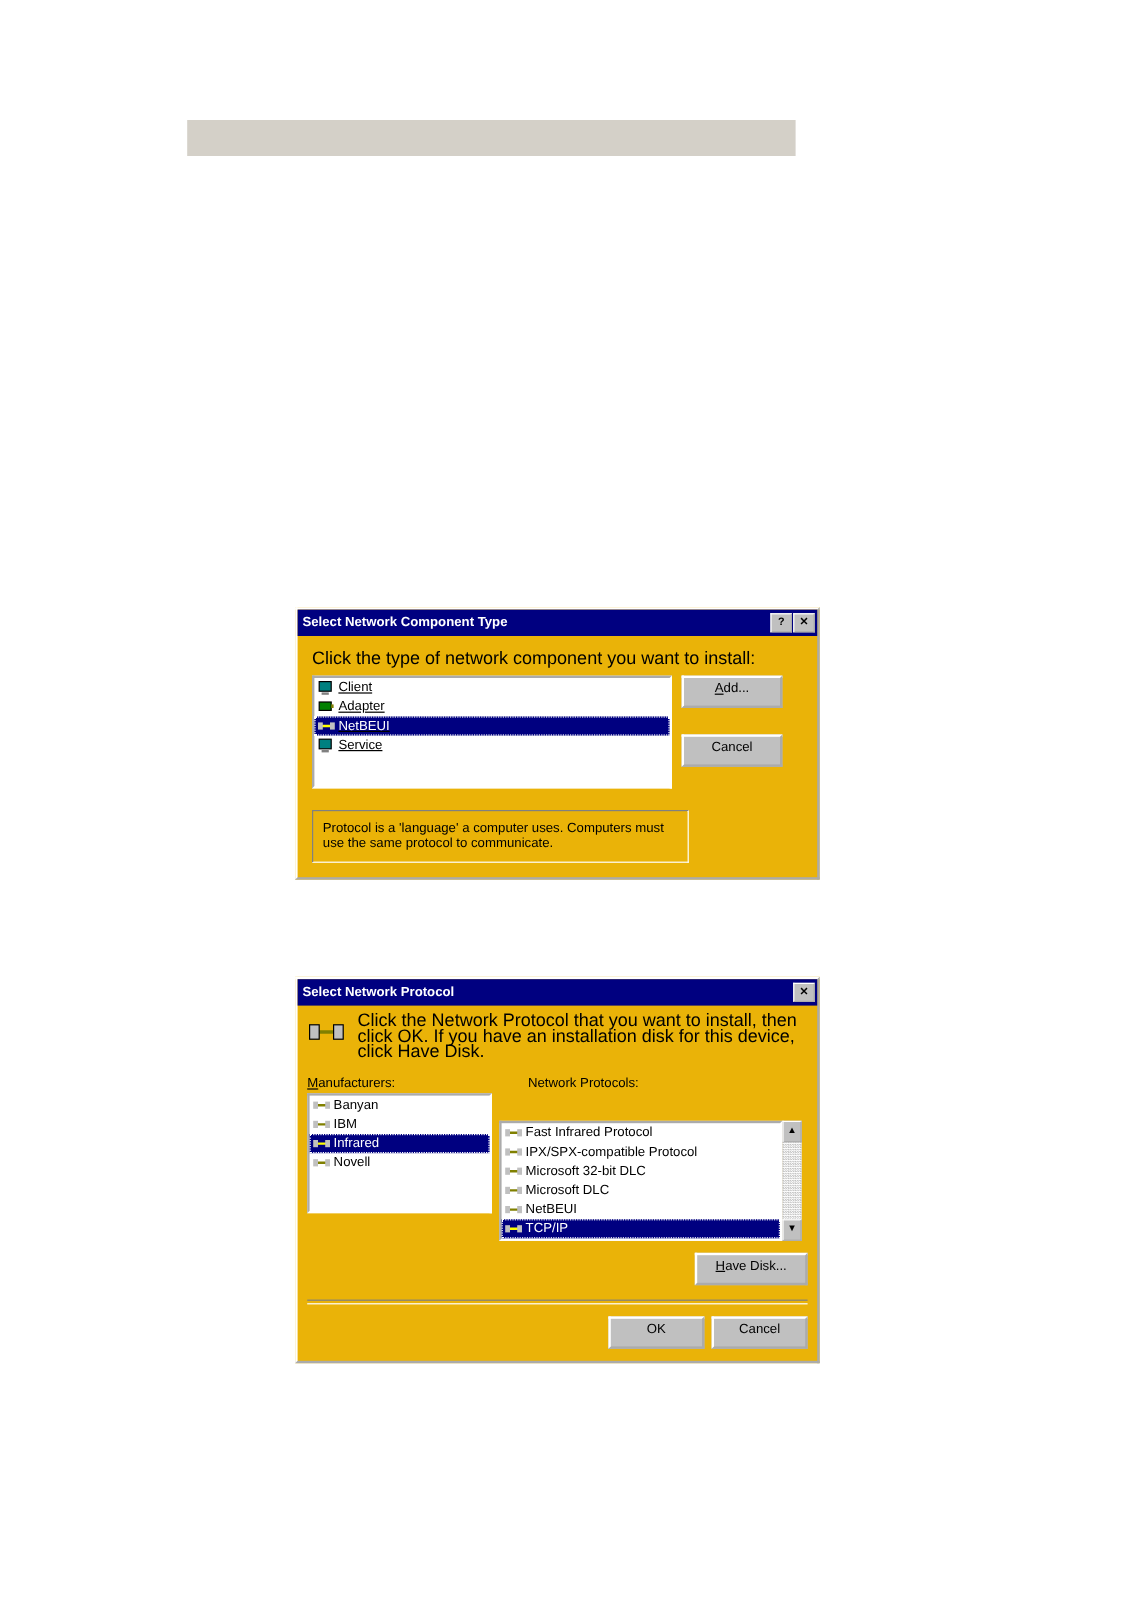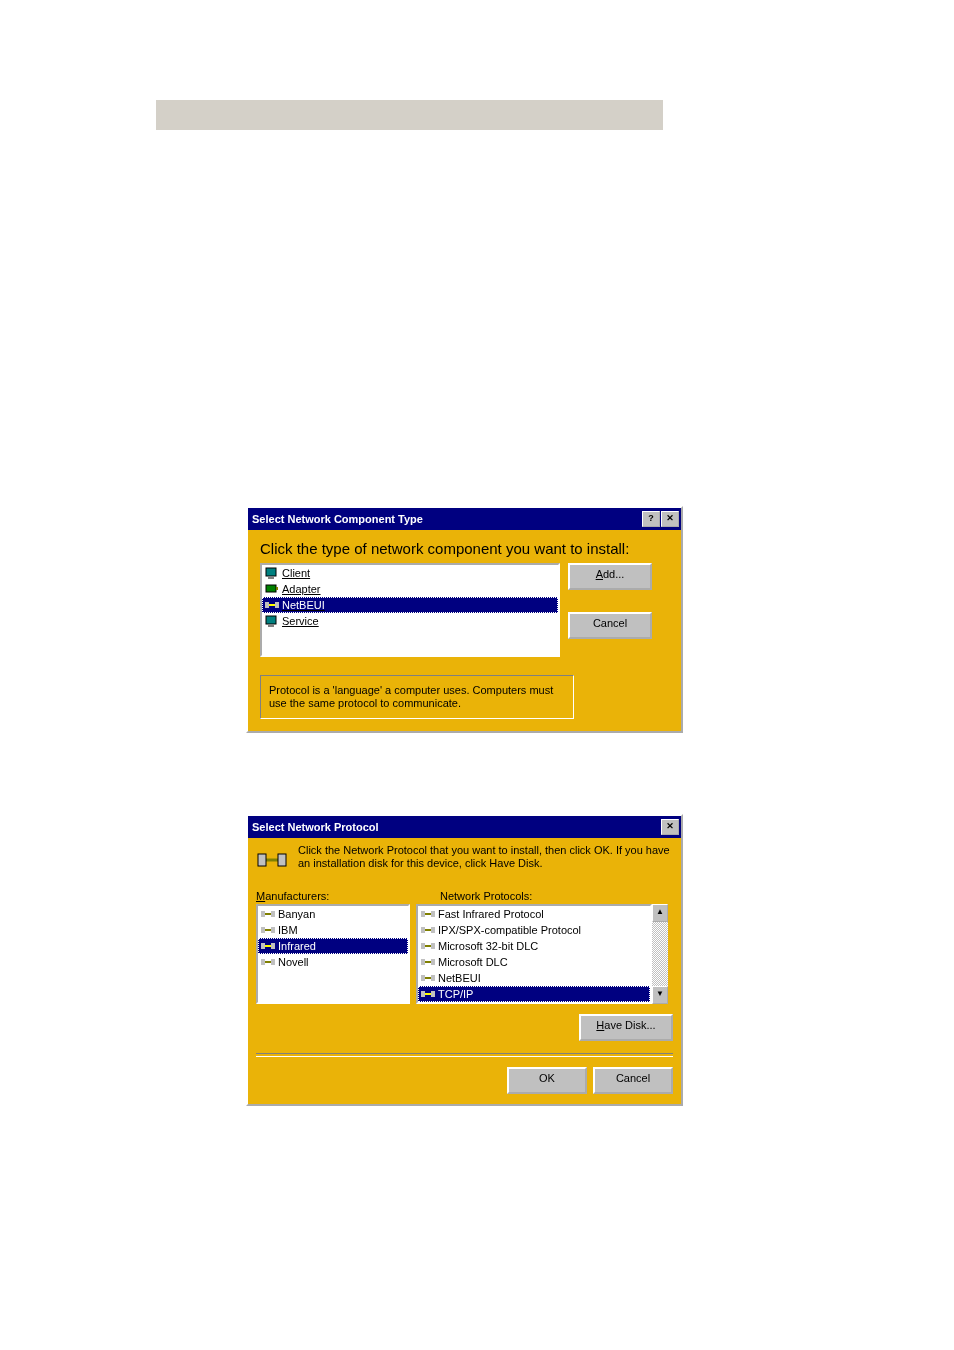--- a/index.html
+++ b/index.html
@@ -119,21 +119,21 @@
   border-bottom-color: #fff;
   padding: 8px;
   font-size: 11px;
   line-height: 13px;
 }
 .dialog2-instr {
   display: flex;
   padding: 6px 8px 14px 8px;
 }
 .dialog2-instr .text {
-  font-size: 11px;
+  font-size: 15px;
   line-height: 13px;
   margin-left: 8px;
 }
 .labels-row {
   display: flex;
   padding: 0 8px;
   font-size: 11px;
 }
 .lists-row {
   display: flex;
@@ -300,21 +300,21 @@
             <span class="icon">
                 <svg width="16" height="16">
                   <line x1="2" y1="8" x2="14" y2="8" stroke="#808000" stroke-width="2"></line>
                   <rect x="1" y="5" width="4" height="6" fill="#c0c0c0"></rect>
                   <rect x="11" y="5" width="4" height="6" fill="#c0c0c0"></rect>
                 </svg>
               </span>
             <span>Novell</span>
           </div>
         </div>
-        <div style="display:flex;">
+        <div style="display:flex;margin-top:23px;">
           <div class="listbox" style="width:236px; height:100px;">
             <div class="list-item">
               <span class="icon">
                   <svg width="16" height="16">
                     <line x1="2" y1="8" x2="14" y2="8" stroke="#808000" stroke-width="2"></line>
                     <rect x="1" y="5" width="4" height="6" fill="#c0c0c0"></rect>
                     <rect x="11" y="5" width="4" height="6" fill="#c0c0c0"></rect>
                   </svg>
                 </span>
               <span>Fast Infrared Protocol</span>

